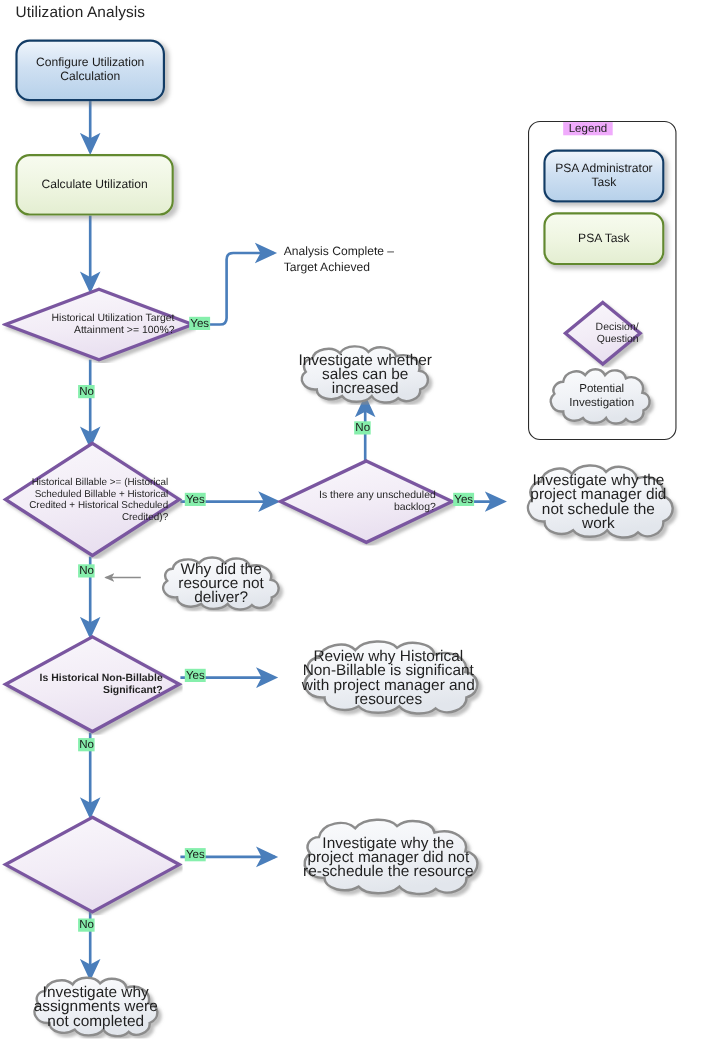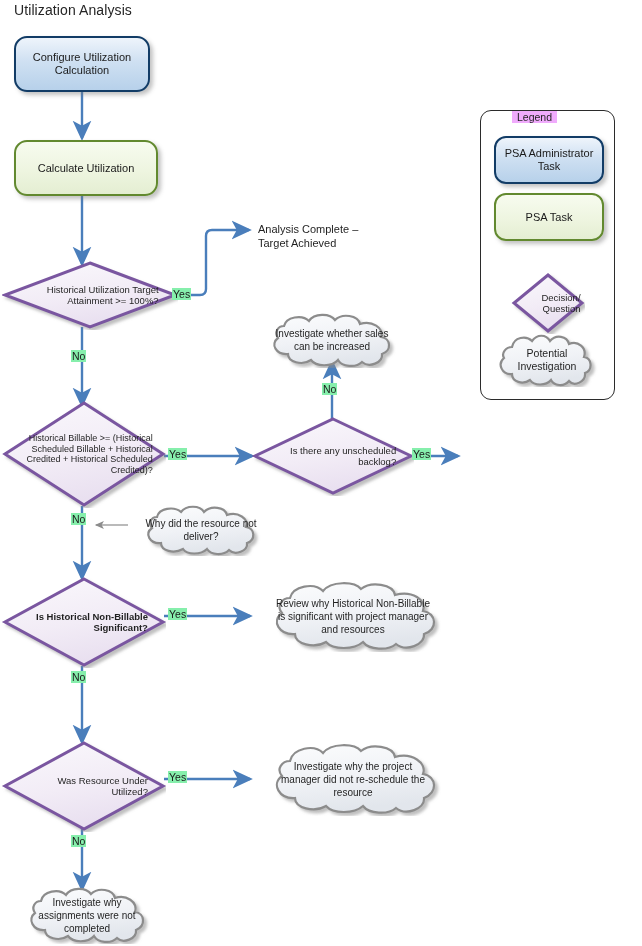--- a/index.html
+++ b/index.html
@@ -40,21 +40,21 @@
   .diamond .dlabel{
     position:absolute;left:11%;top:50%;transform:translateY(-50%);
     width:78%;text-align:right;font-size:9.5px;line-height:11px;color:#1f1f1f;
   }
 
   
   .cloud{position:absolute;}
   .cloud .shape{position:absolute;left:0;top:0;width:100%;height:100%;}
   .cloud .clabel{
     position:absolute;left:12%;top:50%;transform:translateY(-50%);
-    width:76%;text-align:center;font-size:10px;line-height:13px;color:#1f1f1f;
+    width:76%;text-align:center;font-size:14px;line-height:13px;color:#1f1f1f;
   }
 
   
   .edgelabel{
     position:absolute;font-size:10.5px;color:#1a1a1a;white-space:nowrap;
     background:#86efac;padding:0 1px;
   }
 
   
   .freetext{
@@ -171,32 +171,39 @@
     <svg class="shape" viewBox="0 0 164 92" preserveAspectRatio="none">
       <polygon points="82,3 161,46 82,89 3,46" fill="url(#gradDiamond)" stroke="#7a56a0" stroke-width="3" filter="url(#dropsh)"></polygon>
     </svg>
     <div class="dlabel">Is Historical Non-Billable Significant?</div>
   </div>
 
   <div class="diamond" style="left:2px;top:740px;width:164px;height:92px;">
     <svg class="shape" viewBox="0 0 164 92" preserveAspectRatio="none">
       <polygon points="82,3 161,46 82,89 3,46" fill="url(#gradDiamond)" stroke="#7a56a0" stroke-width="3" filter="url(#dropsh)"></polygon>
     </svg>
-    <div class="dlabel">Was Resource Under Utilized?</div>
   </div>
 
   <div class="cloud" style="left:250px;top:312px;width:164px;height:56px;">
     <svg class="shape" viewBox="0 0 164 56" preserveAspectRatio="none">
       <path d="M34,14 C36,5 52,2 59,9 C64,1 80,1 85,8 C92,1 108,3 110,12 C122,8 134,16 131,25
                C141,26 142,39 132,42 C133,51 119,56 112,50 C106,56 92,55 88,48
                C82,55 66,55 61,48 C52,54 38,50 38,42 C26,43 20,32 28,26 C24,20 28,14 34,14 Z" fill="url(#gradCloud)" stroke="#8c8c8c" stroke-width="2.2" filter="url(#dropsh)"></path>
     </svg>
     <div class="clabel">Investigate whether sales can be increased</div>
   </div>
 
+  <div class="cloud" style="left:456px;top:420px;width:176px;height:72px;">
+    <svg class="shape" viewBox="0 0 176 72" preserveAspectRatio="none">
+      <path d="M36,18 C38,6 56,2 64,11 C70,1 89,1 95,9 C103,1 121,4 123,15 C137,10 150,20 146,31
+               C158,33 159,50 147,54 C148,65 132,72 124,64 C117,71 101,70 96,62
+               C89,70 71,70 65,62 C55,69 39,64 39,54 C26,55 19,41 28,33 C23,26 29,18 36,18 Z" fill="url(#gradCloud)" stroke="#8c8c8c" stroke-width="2.2" filter="url(#dropsh)"></path>
+    </svg>
+    <div class="clabel">Investigate why the project manager did not schedule the work</div>
+  </div>
 
   <div class="cloud" style="left:126px;top:504px;width:150px;height:52px;">
     <svg class="shape" viewBox="0 0 150 52" preserveAspectRatio="none">
       <path d="M31,13 C33,4 48,2 55,8 C60,1 74,1 78,8 C85,1 99,3 101,11 C112,7 123,15 120,23
                C129,24 130,36 121,39 C122,47 109,52 103,46 C97,52 85,51 81,45
                C75,51 61,51 57,45 C48,50 35,47 35,39 C24,40 18,30 26,24 C22,19 25,13 31,13 Z" fill="url(#gradCloud)" stroke="#8c8c8c" stroke-width="2.2" filter="url(#dropsh)"></path>
     </svg>
     <div class="clabel">Why did the resource not deliver?</div>
   </div>
 

